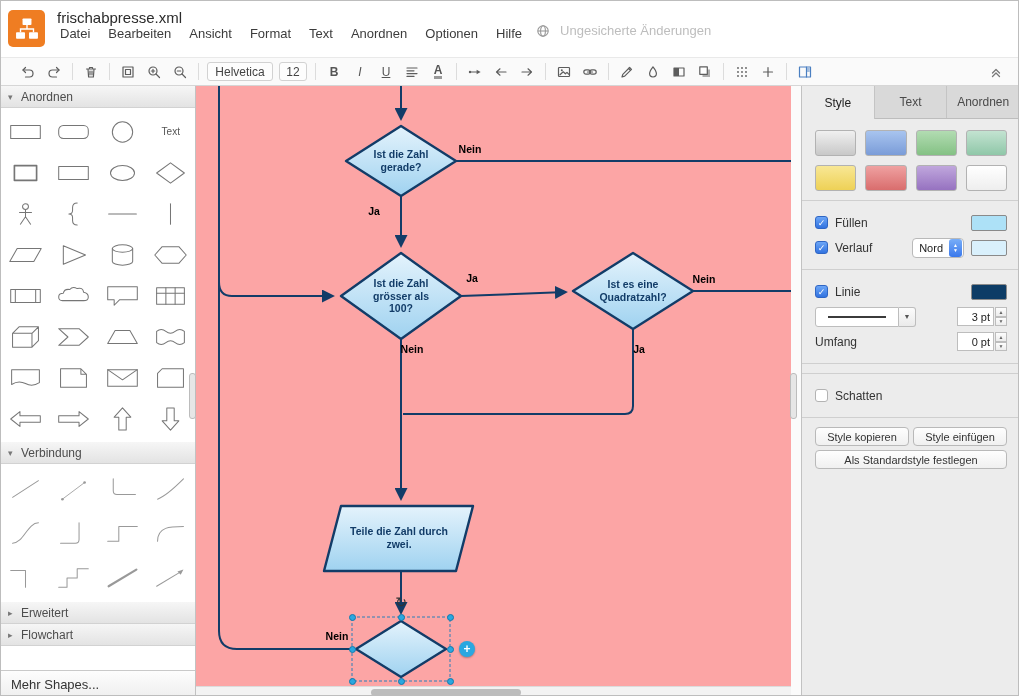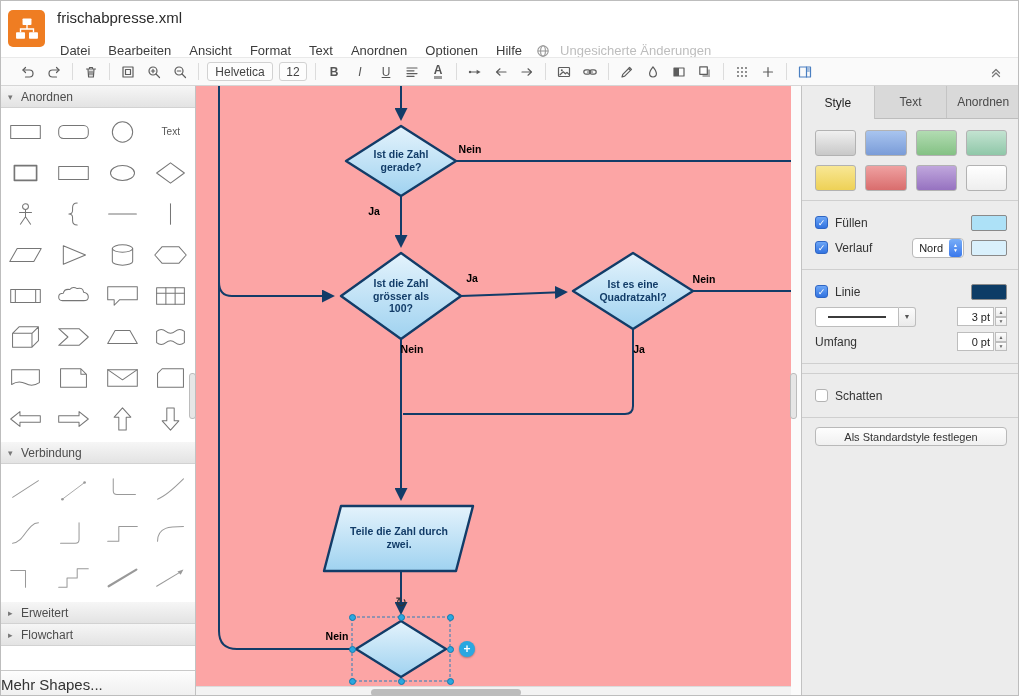--- a/index.html
+++ b/index.html
@@ -4,21 +4,21 @@
 <style>
   *{margin:0;padding:0;box-sizing:border-box}
   html,body{width:1019px;height:696px}
   body{font-family:"Liberation Sans",sans-serif;background:#fff;overflow:hidden}
   .window{position:relative;width:1019px;height:696px;background:#fff;border:1px solid #bdbdbd;overflow:hidden}
 
   
   .header{position:absolute;left:0;top:0;width:100%;height:56px;background:#fff}
   .logo{position:absolute;left:7px;top:9px;width:37px;height:37px;border-radius:5px;background:#ef7d22;display:flex;align-items:center;justify-content:center}
   .doc-title{position:absolute;left:56px;top:8px;font-size:15px;color:#2b2b2b}
-  .menubar{position:absolute;left:50px;top:39px;display:flex;align-items:center}
+  .menubar{position:absolute;left:50px;top:22px;display:flex;}
   .menu-item{font-size:13px;color:#3c3c3c;padding:3px 9px;cursor:default;white-space:nowrap}
   .globe{color:#999;margin:0 2px 0 4px;display:flex}
   .status-text{font-size:13px;color:#bdbdbd;margin-left:7px;white-space:nowrap}
 
   
   .toolbar{position:absolute;left:0;top:56px;width:100%;height:29px;background:#fafafa;border-top:1px solid #e9e9e9;border-bottom:1px solid #d6d6d6;display:flex;align-items:center;padding:0 14px}
   #toolbar-items{display:flex;align-items:center}
   .tb-btn{width:26px;height:23px;display:flex;align-items:center;justify-content:center;color:#5d5d5d;border-radius:3px;cursor:default}
   .tb-btn.blue{color:#4a7fc1}
   .tb-sep{width:1px;height:17px;background:#dcdcdc;margin:0 5px}
@@ -29,21 +29,21 @@
   .tb-right{position:absolute;right:9px;top:59px;width:26px;height:23px;display:flex;align-items:center;justify-content:center;color:#777}
 
   
   .sidebar{position:absolute;left:0;top:85px;width:195px;height:611px;background:#fff;border-right:1px solid #c2c2c2;display:flex;flex-direction:column}
   .section-header{height:22px;flex:0 0 22px;background:linear-gradient(#f6f6f6,#e3e3e3);border-bottom:1px solid #d2d2d2;display:flex;align-items:center;padding-left:7px;font-size:12px;color:#4d4d4d;gap:5px}
   .tri{font-size:9px;color:#777;width:8px}
   .shape-grid{display:grid;grid-template-columns:repeat(4,1fr);padding:3px 0}
   .shape-cell{height:41px;display:flex;align-items:center;justify-content:center;color:#767676;cursor:default}
   .conn .shape-cell{height:44px;color:#999}
   .text-shape{font-size:10px;color:#555}
-  .more-shapes{margin-top:auto;height:27px;flex:0 0 27px;border-top:1px solid #c9c9c9;background:linear-gradient(#fdfdfd,#efefef);display:flex;align-items:center;font-size:15px;color:#333;cursor:default}
+  .more-shapes{margin-top:auto;height:27px;flex:0 0 27px;border-top:1px solid #c9c9c9;background:linear-gradient(#fdfdfd,#efefef);display:flex;align-items:center;padding-left:10px;font-size:13px;color:#333;cursor:default}
 
   
   .canvas{position:absolute;left:195px;top:85px;width:595px;height:611px;background:#fca5a5;overflow:hidden}
   .diagram-svg{position:absolute;left:0;top:0}
   .node-label{position:absolute;transform:translate(-50%,-50%);text-align:center;font-size:10.5px;font-weight:bold;color:#123c68;line-height:1.2;pointer-events:none}
   .edge-label{position:absolute;transform:translate(-50%,-50%);font-size:10.5px;font-weight:bold;color:#000}
   .rotate-handle{position:absolute;left:197px;top:508px;width:16px;height:16px;display:flex;align-items:center;justify-content:center;font-size:14px;color:#333}
   .plus-btn{position:absolute;left:263px;top:555px;width:16px;height:16px;border-radius:50%;background:#2aa7e0;color:#fff;font-size:12px;font-weight:bold;display:flex;align-items:center;justify-content:center;box-shadow:0 1px 2px rgba(0,0,0,.3)}
   .sel-handle{position:absolute;width:7px;height:7px;border-radius:50%;background:#2aa7e0;border:1px solid #1279ab}
   .h-scrollbar{position:absolute;left:0;bottom:0;width:100%;height:11px;background:#f3f3f3;border-top:1px solid #dcdcdc}
@@ -709,17 +709,21 @@
       <div class="divider"></div>
 
       <div class="prow">
         <span class="cb" id="cb-shadow"></span>
         <span class="plabel">Schatten</span>
       </div>
 
       <div class="divider"></div>
 
       <div class="btn-stack">
+        <div class="btn-row">
+          <button class="panel-btn">Style kopieren</button>
+          <button class="panel-btn">Style einfügen</button>
+        </div>
         <button class="panel-btn">Als Standardstyle festlegen</button>
       </div>
     </div>
   </aside>
 </div>
 
 </body></html>

